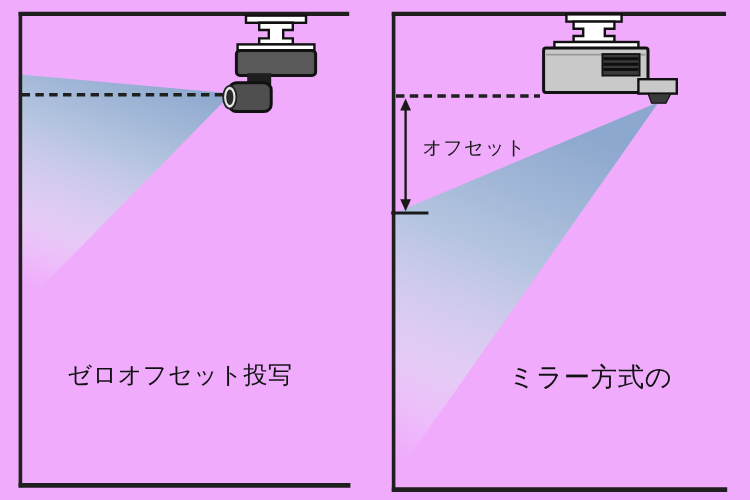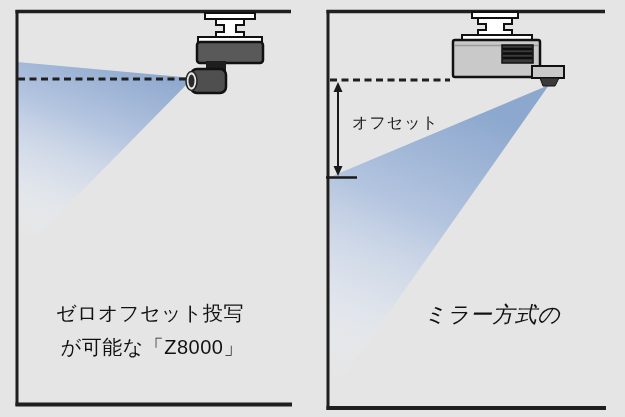--- a/index.html
+++ b/index.html
@@ -1,40 +1,39 @@
 <!DOCTYPE html>
 <html><head>
 <meta charset="utf-8">
 <style>
   html,body{margin:0;padding:0;background:#ffffff;}
   .stage{
     position:relative;
     width:625px;height:417px;
-    background:#e5e5e5;
+    background:#f0abfc;
     font-family:"Liberation Sans","DejaVu Sans",sans-serif;
     overflow:hidden;
   }
   .stage svg{position:absolute;left:0;top:0;}
   .caption{
     position:absolute;
     color:#111;
     text-align:right;
     transform:translateX(-50%);
     white-space:nowrap;
   }
   .caption-left{
     left:150px;top:296px;
     font-size:20px;line-height:34px;
     letter-spacing:0.5px;
   }
   .caption-right{
     left:492px;top:299px;
     font-size:22px;line-height:31px;
     letter-spacing:0.5px;
-    font-style:italic;
   }
   .offset-label{
     position:absolute;
     left:352px;top:113px;
     font-size:16px;
     letter-spacing:1px;
     color:#1a1a1a;
     white-space:nowrap;
   }
 </style>
@@ -107,20 +106,19 @@
       <polygon points="338,82 333.5,92 342.5,92" fill="#1a1a1a"></polygon>
       <polygon points="338,176 333.5,166 342.5,166" fill="#1a1a1a"></polygon>
       <line x1="326" y1="177.5" x2="357" y2="177.5" stroke="#1a1a1a" stroke-width="2.5"></line>
     </g>
   </svg>
 
   <div class="offset-label">オフセット</div>
 
   <div class="caption caption-left">
     <div>ゼロオフセット投写</div>
-    <div>が可能な「Z8000」</div>
   </div>
 
   <div class="caption caption-right">
     <div>ミラー方式の</div>
   </div>
 
 </div>
 
 </body></html>

